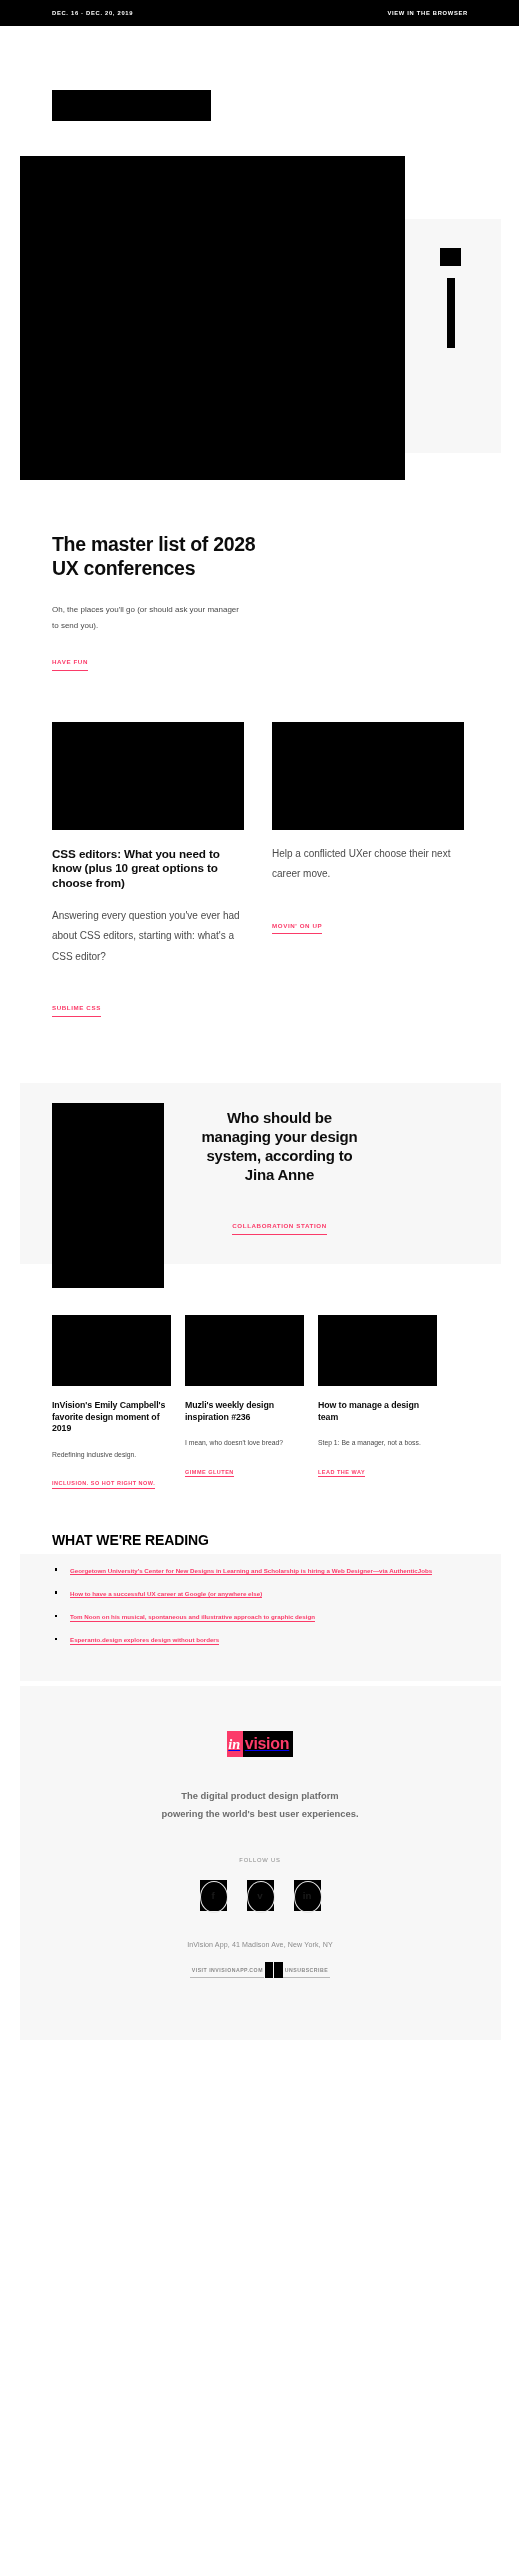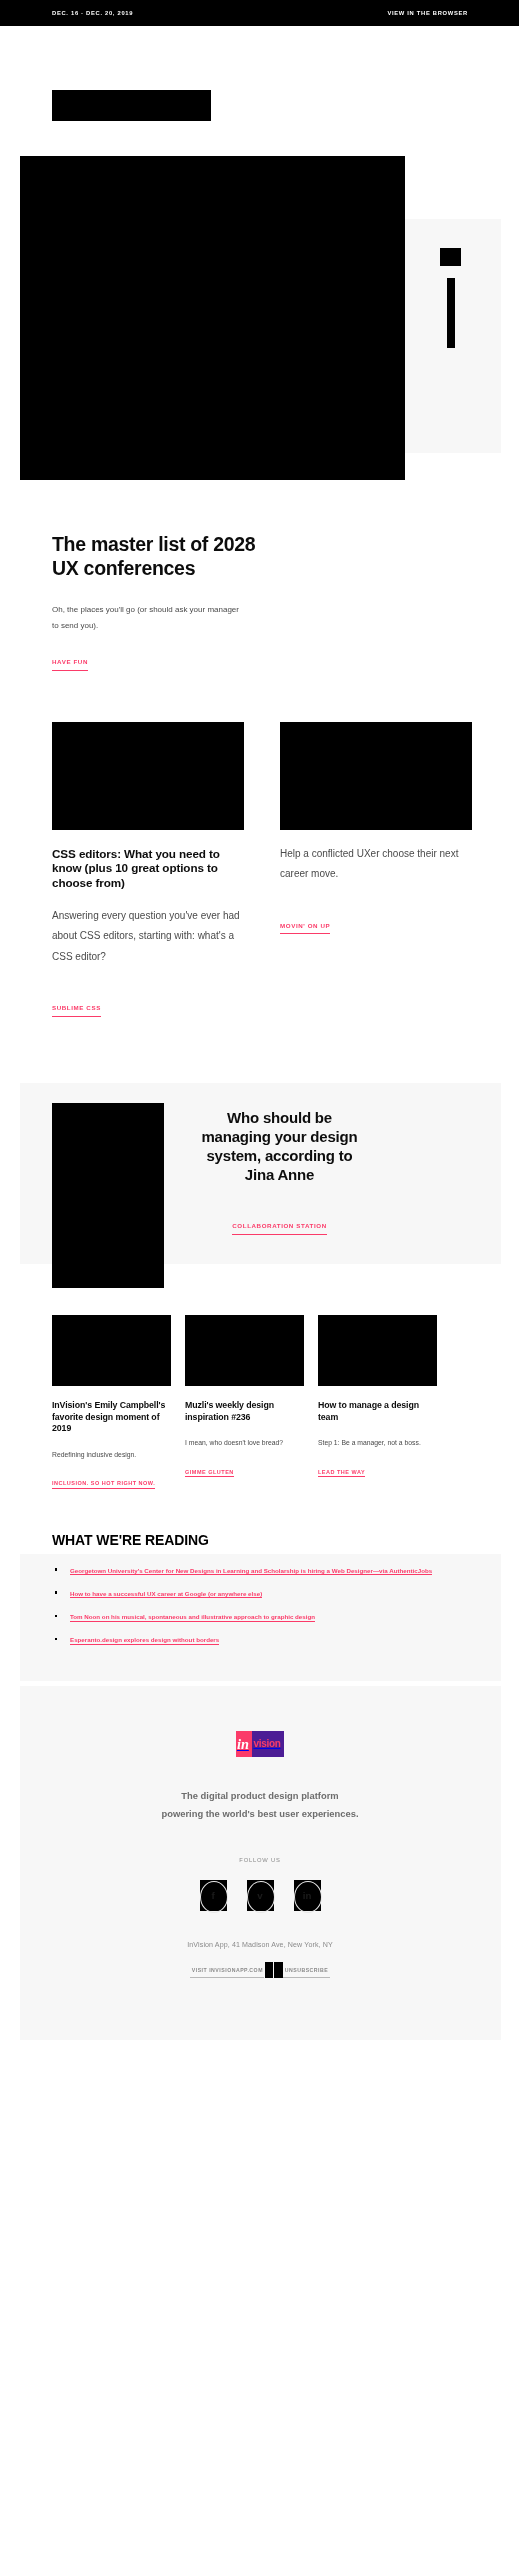--- a/index.html
+++ b/index.html
@@ -116,21 +116,21 @@
     text-transform: uppercase;
     text-decoration: none;
     border-bottom: 1.3px solid #fb3b69;
     padding-bottom: 1.9px;
     line-height: 1.9;
   }
 
   
   .grid2 {
     display: flex;
-    gap: 36px;
+    gap: 28px;
     margin-top: 51px;
   }
   .grid2 > .col { width: 192px; }
   .card-img-2 {
     width: 192px;
     height: 108px;
     background: #000000;
     display: block;
   }
   .card-title-2 {
@@ -306,26 +306,26 @@
     align-items: center;
     justify-content: center;
     color: #ffffff;
     font-size: 14.3px;
     font-style: italic;
     font-weight: bold;
     font-family: "Liberation Serif", serif;
     padding-right: 1.3px;
   }
   .inv-right {
-    background: #4c1d95;
+    background: #000000;
     display: flex;
     align-items: center;
     justify-content: center;
     color: #fb3b69;
-    font-size: 10px;
+    font-size: 16px;
     font-weight: bold;
     letter-spacing: -0.3px;
     padding: 0 3.9px 0 1.9px;
   }
   .footer-tagline {
     margin: 30px auto 0 auto;
     max-width: 201px;
     font-size: 9.4px;
     line-height: 1.95;
     color: #6d6d6d;

